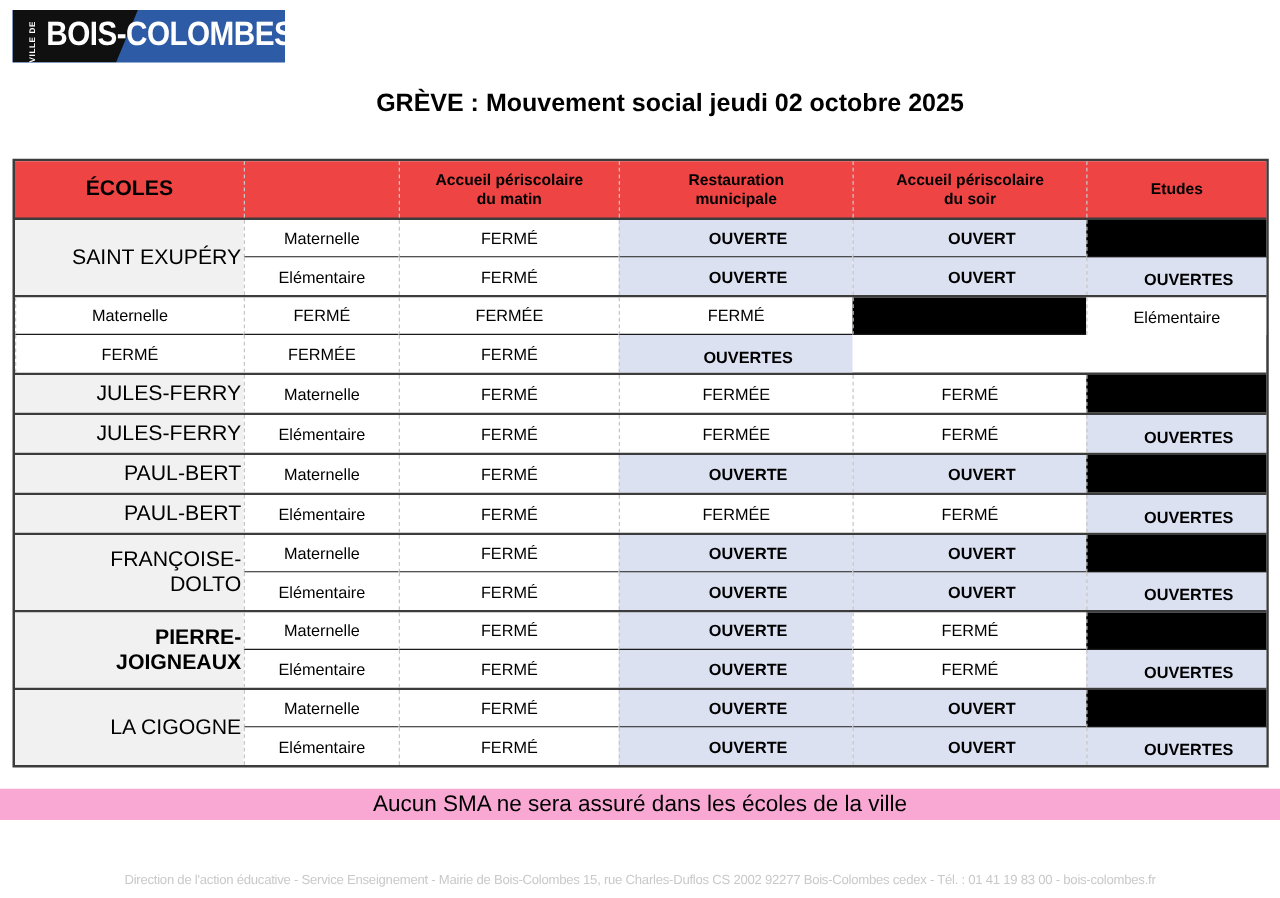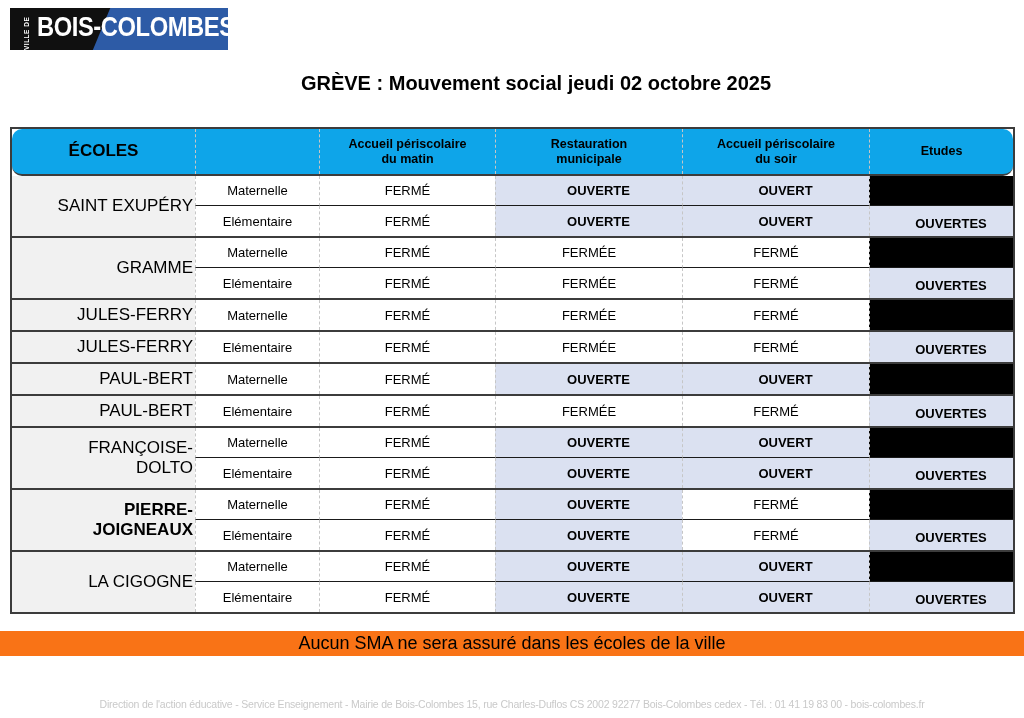--- a/index.html
+++ b/index.html
@@ -19,42 +19,42 @@
                   letter-spacing:-.5px;white-space:nowrap;}
 
   
   .title{position:absolute;left:0;top:72px;width:100%;text-align:center;
          font-size:20px;font-weight:bold;padding-left:24px;}
 
   
   .table{position:absolute;left:10px;top:127px;width:1005px;
          border:2px solid #3c3c3c;box-sizing:border-box;background:#fff;}
   .grid{display:grid;grid-template-columns:183px 124px 176px 187px 187px 1fr;}
-  .thead{height:45px;background:#0ea5e9;border-bottom:2px solid #3c3c3c;box-sizing:content-box;border-radius:10px;}
+  .thead{height:45px;background:#ef4444;border-bottom:2px solid #3c3c3c;box-sizing:content-box;}
   .thead .hcell{display:flex;flex-direction:column;align-items:center;justify-content:center;
                 font-weight:bold;font-size:12.5px;line-height:1.2;text-align:center;}
   .thead .hcell.ecoles{font-size:17px;}
   .hcell + .hcell{border-left:1px dashed #c6c6c6;}
 
   .group{display:grid;grid-template-columns:183px 124px 176px 187px 187px 1fr;
          grid-auto-rows:30px;}
   .group + .group{border-top:2px solid #3c3c3c;}
   .school{grid-column:1;background:#f1f1f1;display:flex;align-items:center;justify-content:flex-end;
           text-align:right;padding-right:2px;font-size:17px;line-height:1.15;
           white-space:pre-line;box-sizing:border-box;}
   .cell{display:flex;align-items:center;justify-content:center;font-size:13px;
         box-sizing:border-box;border-left:1px dashed #c6c6c6;background:#fff;}
   .cell.level{font-size:13px;}
   .cell.open{background:#dbe1f1;font-weight:bold;padding-left:19px;}
   .cell.black{background:#000;}
   .cell.sep{border-bottom:1px solid #1a1a1a;}
   .cell.etudes-open{padding-top:5px;}
 
   
-  .noteband{position:absolute;left:0;top:631px;width:1024px;height:25px;background:#f97316;
+  .noteband{position:absolute;left:0;top:631px;width:1024px;height:25px;background:#f9a8d4;
             display:flex;align-items:center;justify-content:center;}
   .noteband span{font-size:18px;}
 
   
   .footer{position:absolute;left:0;top:698px;width:100%;text-align:center;
           font-size:10.5px;color:#c9c9c9;letter-spacing:-.2px;}
 </style>
 </head>
 <body>
 
@@ -87,21 +87,20 @@
         <div class="cell val open sep">OUVERTE</div>
         <div class="cell val open sep">OUVERT</div>
         <div class="cell val black sep"></div>
         <div class="cell level">Elémentaire</div>
         <div class="cell val plain">FERMÉ</div>
         <div class="cell val open">OUVERTE</div>
         <div class="cell val open">OUVERT</div>
         <div class="cell val open etudes-open">OUVERTES</div>
       </div>
       <div class="group">
-        <div class="school" style="grid-row: 1 / span 2;">GRAMME</div>
         <div class="cell level sep">Maternelle</div>
         <div class="cell val plain sep">FERMÉ</div>
         <div class="cell val plain sep">FERMÉE</div>
         <div class="cell val plain sep">FERMÉ</div>
         <div class="cell val black sep"></div>
         <div class="cell level">Elémentaire</div>
         <div class="cell val plain">FERMÉ</div>
         <div class="cell val plain">FERMÉE</div>
         <div class="cell val plain">FERMÉ</div>
         <div class="cell val open etudes-open">OUVERTES</div>

